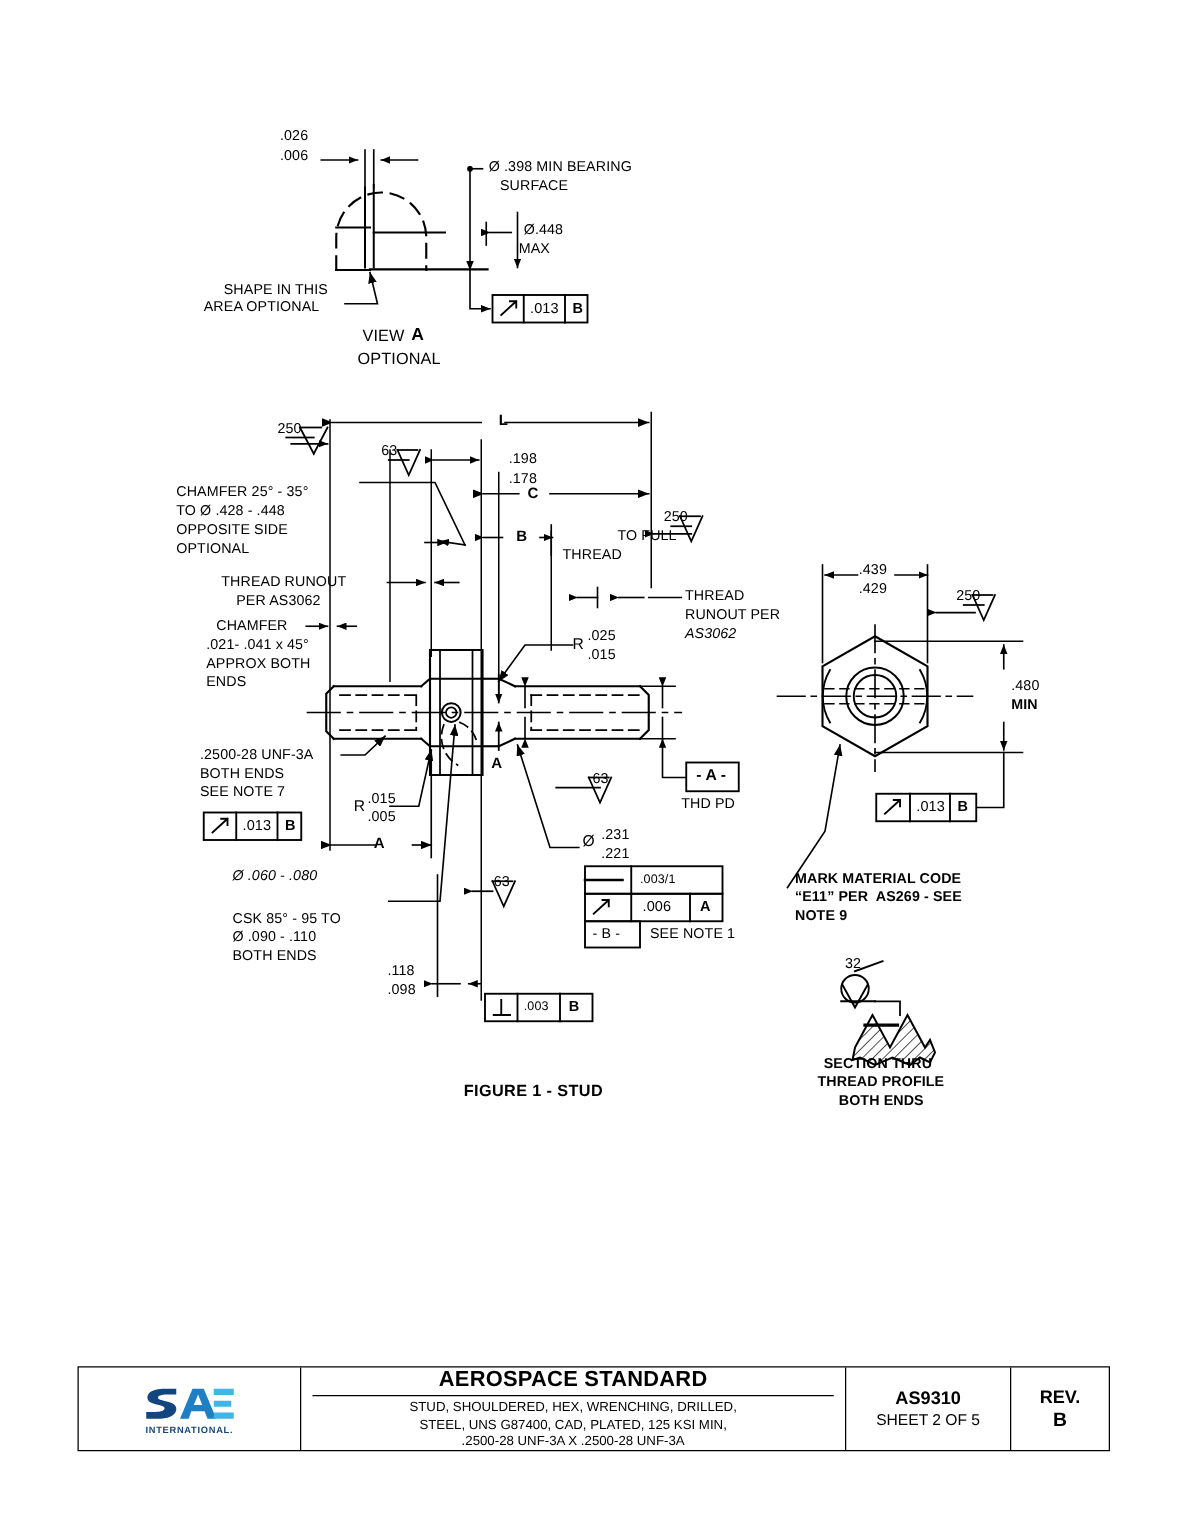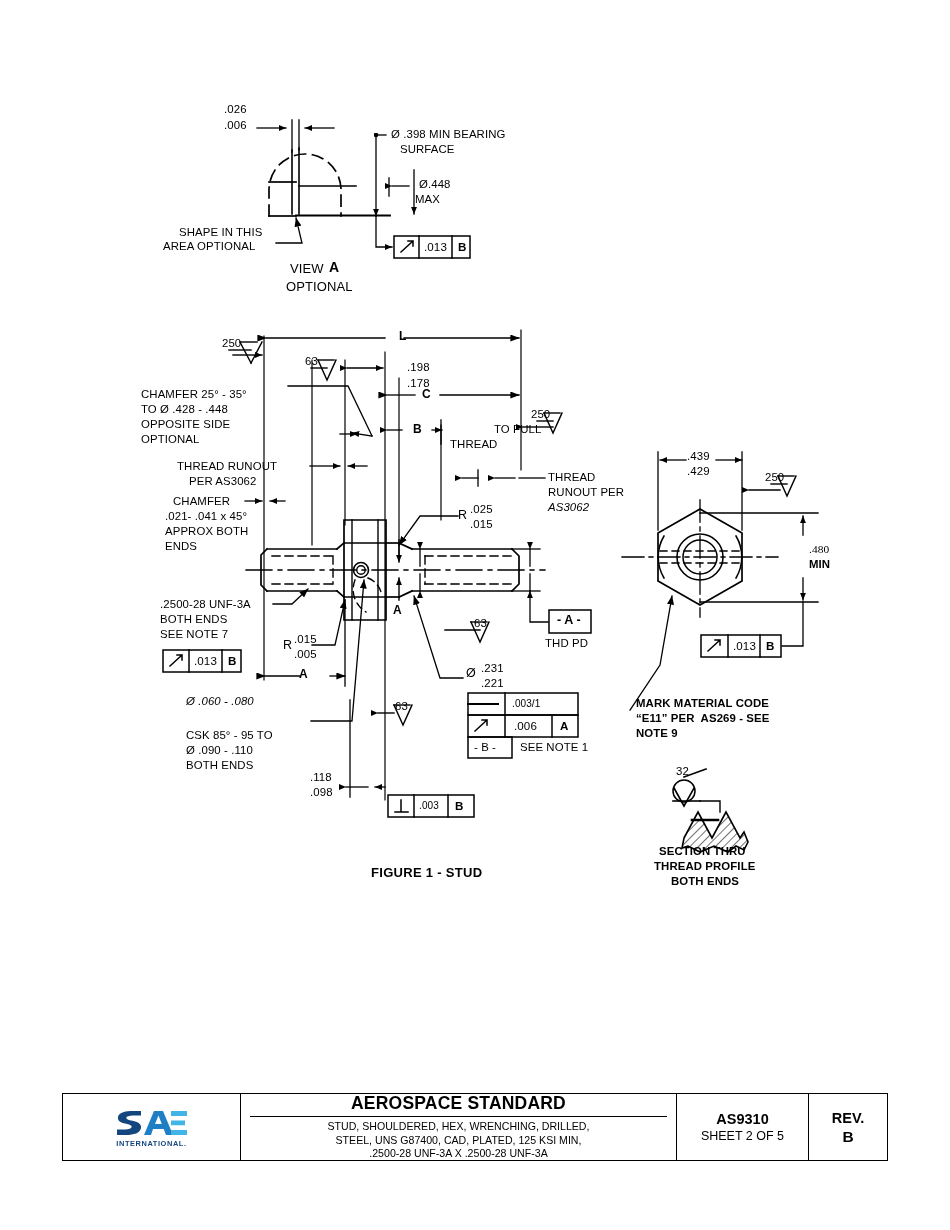--- a/index.html
+++ b/index.html
@@ -573,21 +573,21 @@
   <div class="lbl b" style="left:455px; top:799px; font-size:11.6px;">B</div>
 
   <div class="lbl b" style="left:557px; top:614px; font-size:12.5px;">- A -</div>
   <div class="lbl" style="left:545px; top:637px;">THD PD</div>
 
   <div class="lbl b" style="left:371px; top:866px; font-size:13px; letter-spacing:.3px;">FIGURE 1 - STUD</div>
 
   <div class="lbl" style="left:687px; top:450px;">.439</div>
   <div class="lbl" style="left:687px; top:465px;">.429</div>
   <div class="lbl" style="left:765px; top:471px;">250</div>
-  <div class="lbl" style="left:809px; top:543px;font-family:Liberation Serif, serif;">.480</div>
+  <div class="lbl" style="left:809px; top:543px;">.480</div>
   <div class="lbl b" style="left:809px; top:558px;">MIN</div>
   <div class="lbl" style="left:733px; top:639px; font-size:11.6px;">.013</div>
   <div class="lbl b" style="left:766px; top:639px; font-size:11.6px;">B</div>
 
   <div class="lbl b" style="left:636px; top:697px;">MARK MATERIAL CODE</div>
   <div class="lbl b" style="left:636px; top:712px;">“E11” PER  AS269 - SEE</div>
   <div class="lbl b" style="left:636px; top:727px;">NOTE 9</div>
 
   <div class="lbl" style="left:676px; top:765px;">32</div>
   <div class="lbl b" style="left:659px; top:845px;">SECTION THRU</div>

